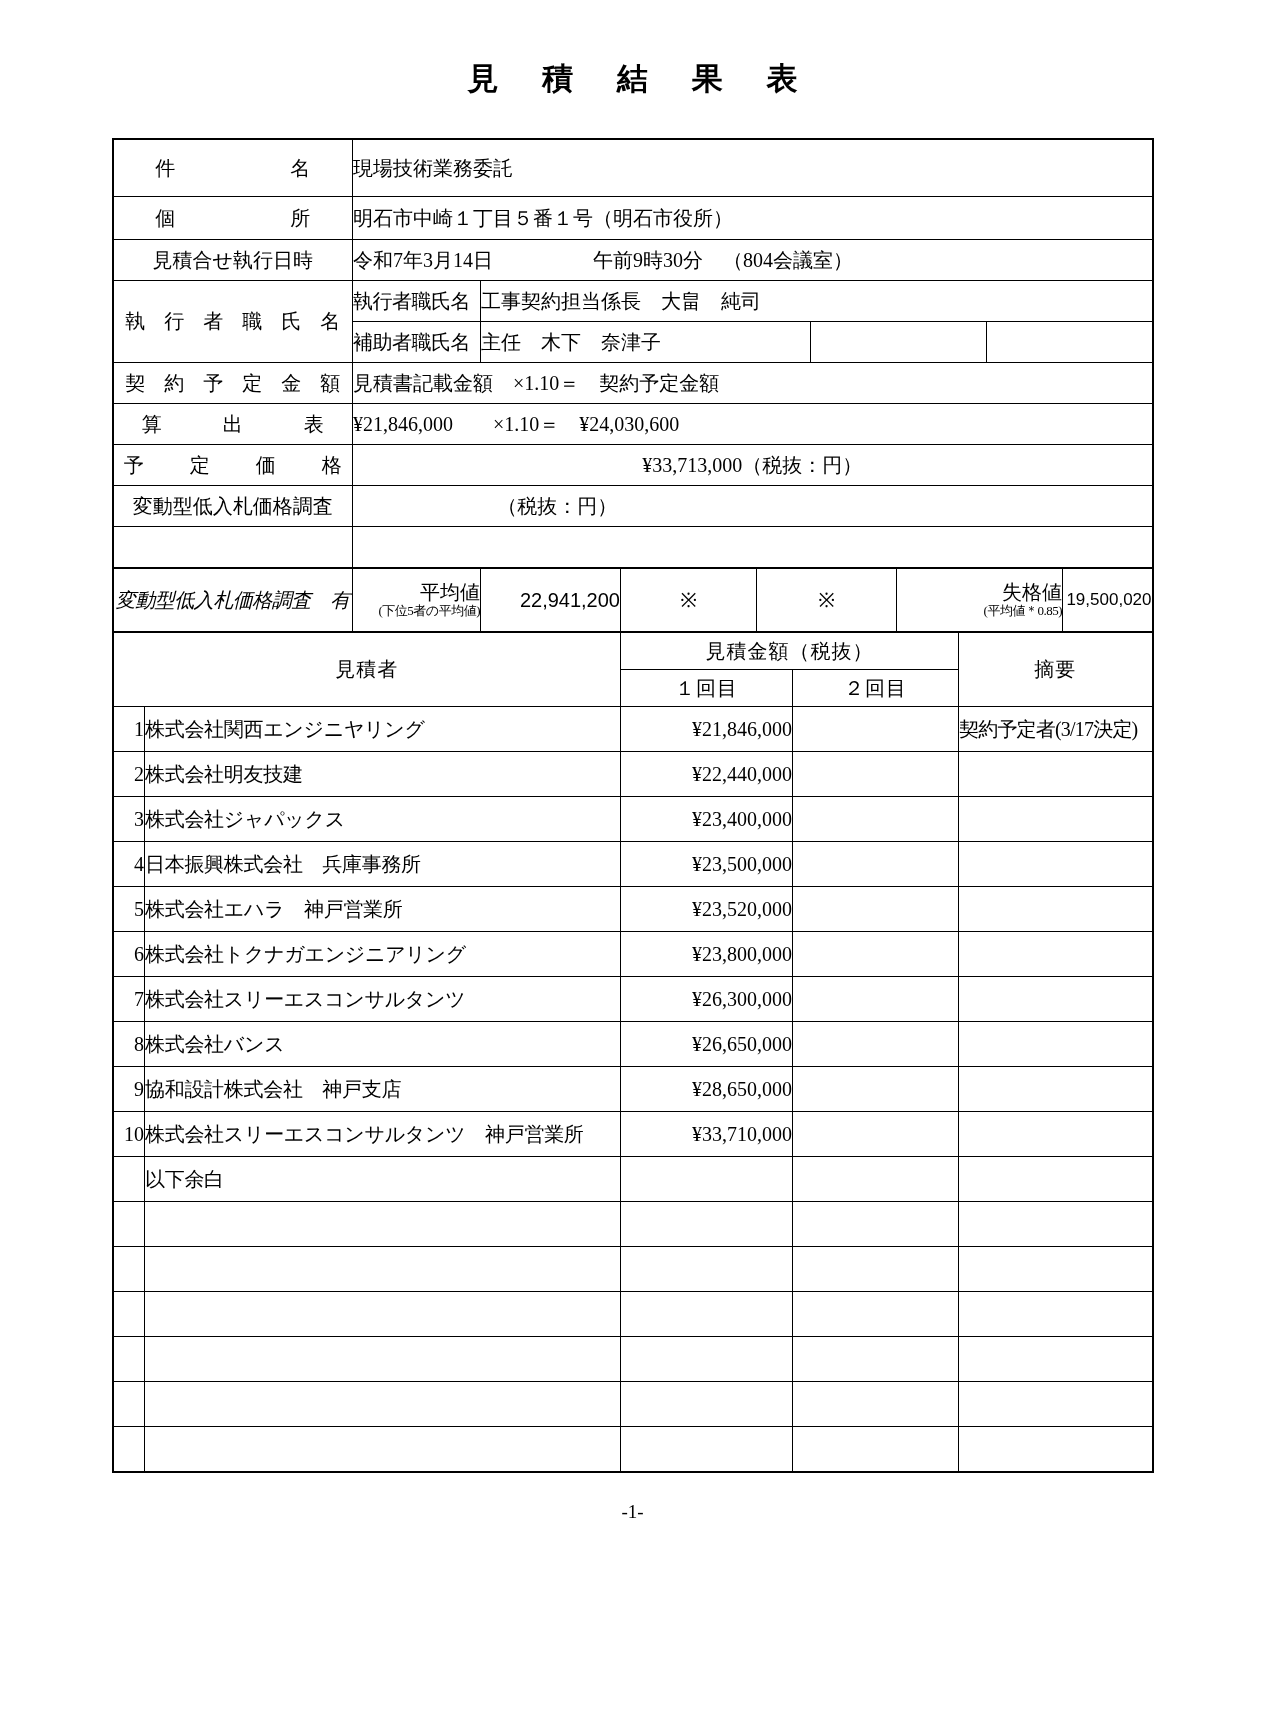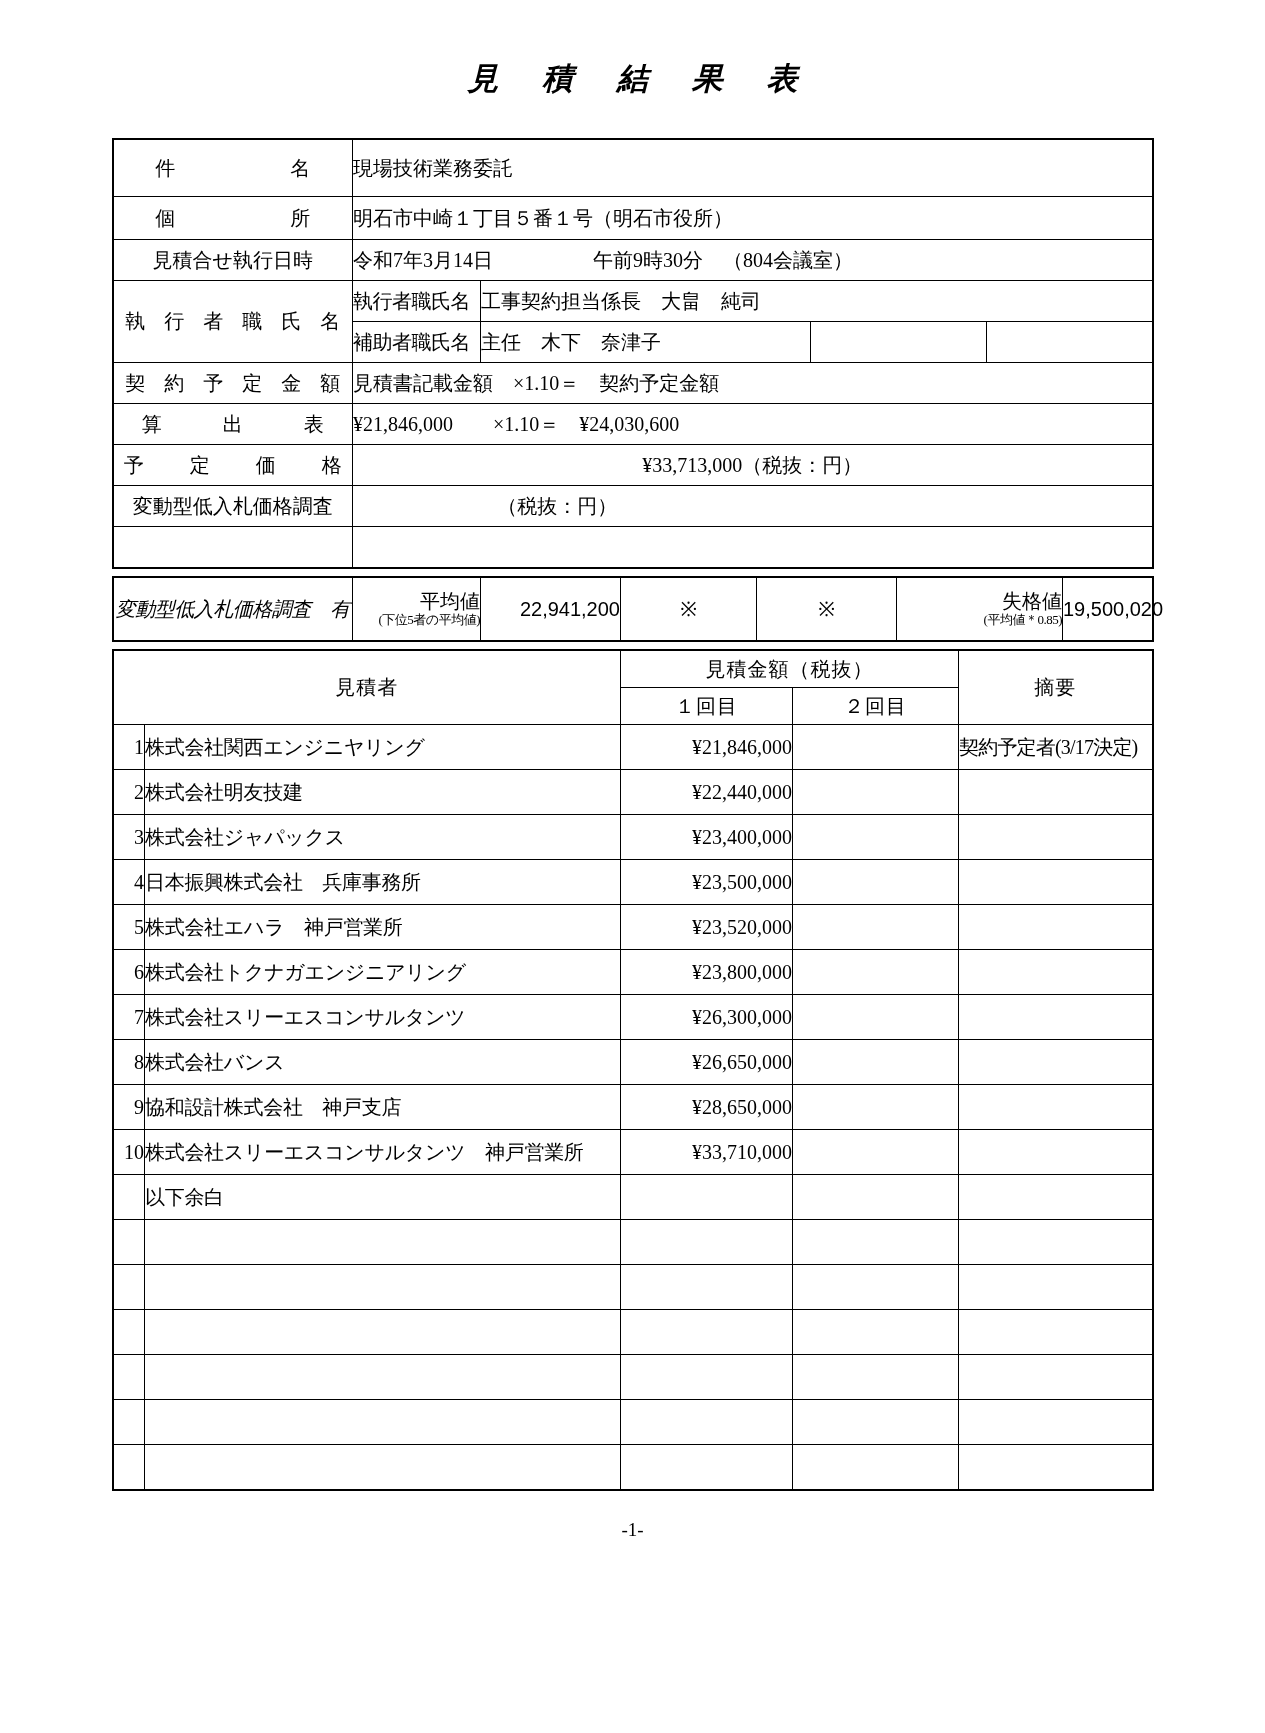--- a/index.html
+++ b/index.html
@@ -23,27 +23,26 @@
   }
   .doc-title {
     text-align: center;
     font-size: 31px;
     font-weight: bold;
     letter-spacing: 18px;
     padding-top: 58px;
     padding-bottom: 0;
     margin: 0;
     text-indent: 18px;
-    font-style: italic;
   }
 
   table.grid {
     border-collapse: collapse;
     table-layout: fixed;
-    margin: 9px auto;
+    margin: 0 auto;
     margin-top: 38px;
     width: 1040px;
     border: 2px solid #000;
   }
   table.grid td {
     border: 1.5px solid #000;
     padding: 0;
     vertical-align: middle;
     font-size: 20px;
     line-height: 1.15;
@@ -225,21 +224,21 @@
           <span class="main">平均値</span>
           <span class="sub">(下位5者の平均値)</span>
         </td>
         <td class="stat-num">22,941,200</td>
         <td class="stat-mark">※</td>
         <td class="stat-mark">※</td>
         <td class="stat-head">
           <span class="main">失格値</span>
           <span class="sub">(平均値＊0.85)</span>
         </td>
-        <td class="stat-num" style="font-size:20px">19,500,020</td>
+        <td class="stat-num" style="font-size:17px">19,500,020</td>
       </tr>
     </tbody>
   </table>
 
   <table class="grid" style="margin-top:-2px">
     <colgroup>
       <col style="width:32px">
       <col style="width:476px">
       <col style="width:172px">
       <col style="width:166px">

